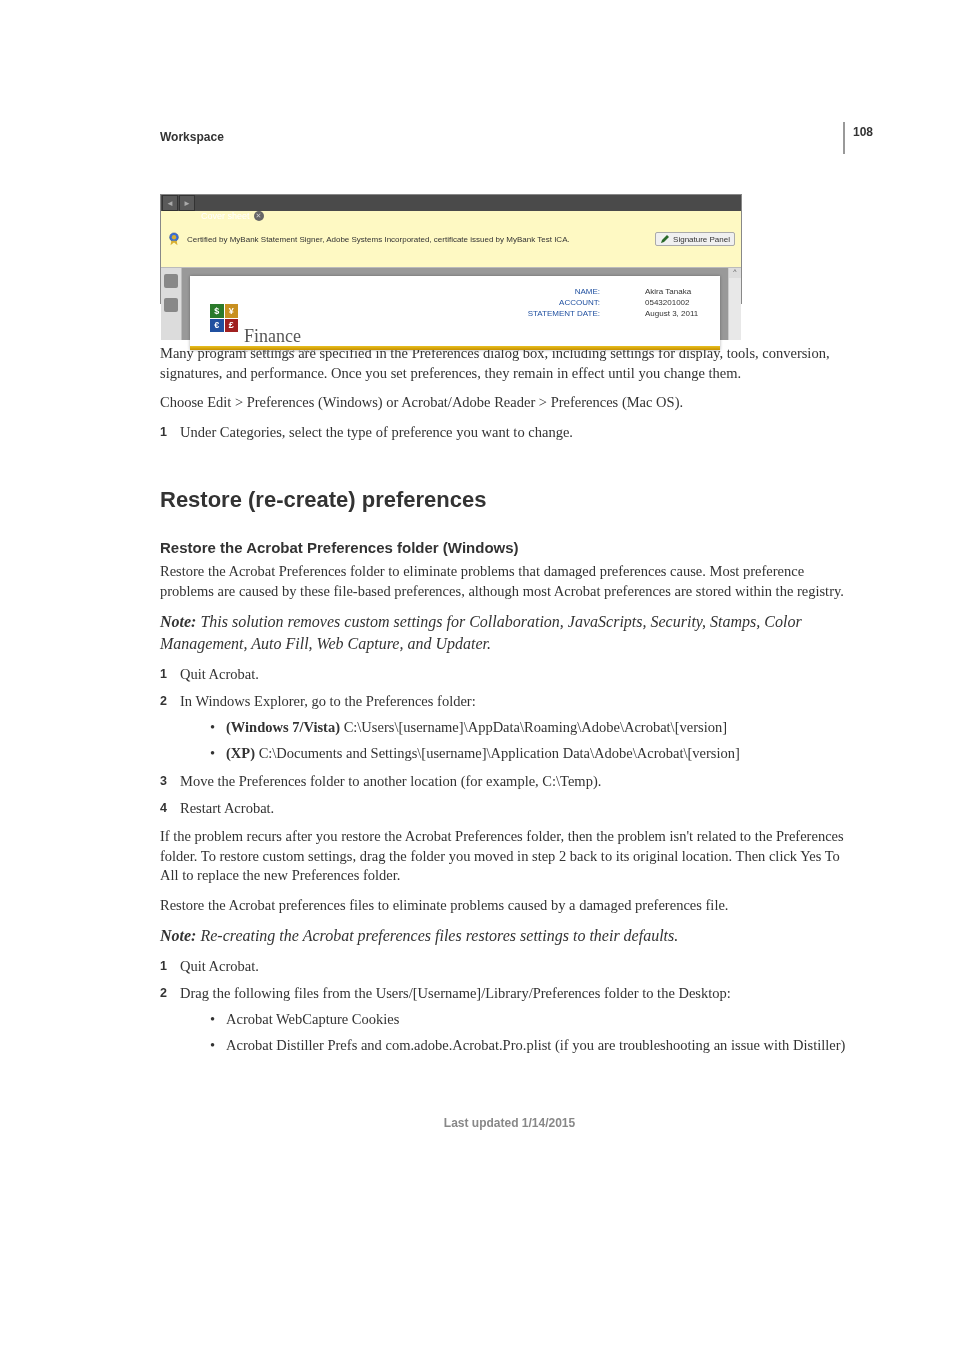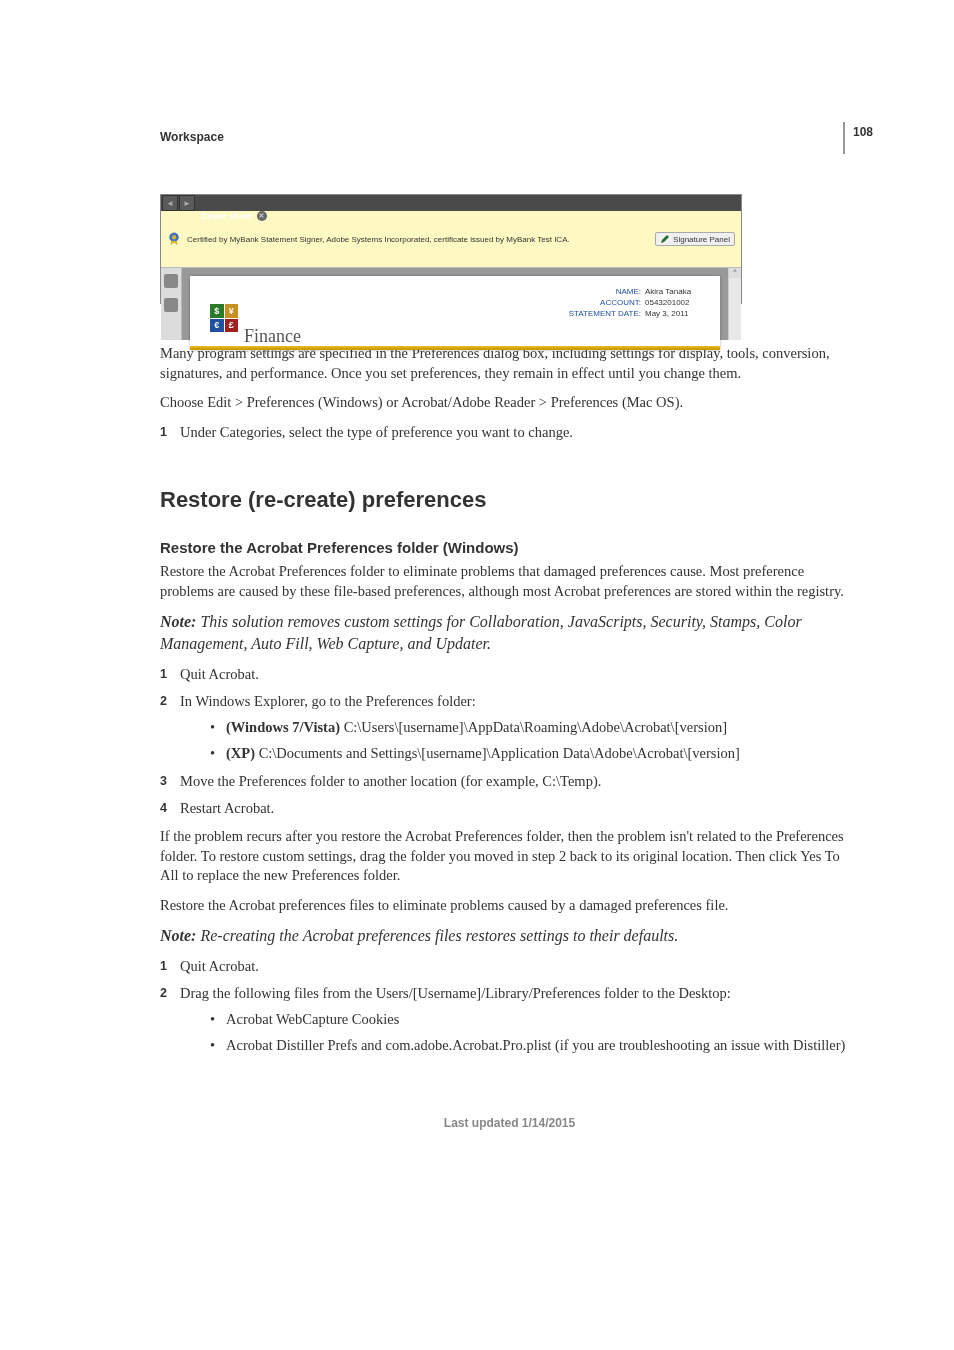--- a/index.html
+++ b/index.html
@@ -62,21 +62,21 @@
     color: #aaa;
     font-size: 8px;
   }
   .ss-tab {
     display: flex;
     align-items: center;
     gap: 4px;
     padding: 0 6px;
     color: #fff;
     font-size: 9px;
-    font-weight: bold;
+    font-weight: normal;
     margin-top: 26px;
   }
   .ss-tab-close {
     width: 10px;
     height: 10px;
     border-radius: 50%;
     background: #666;
     color: #ccc;
     font-size: 7px;
     display: flex;
@@ -183,21 +183,21 @@
   .lg4 { background: #a02020; }
   .ss-logo-text { line-height: 1; margin-top: 44px; }
   .ss-finance { font-family: Georgia, serif; font-size: 18px; color: #555; }
   .ss-corp { font-family: Georgia, serif; font-size: 9px; color: #888; letter-spacing: 3px; }
   .ss-info {
     font-size: 8px;
     text-align: right;
     line-height: 1.4;
   }
   .ss-info-label { color: #2050a0; }
-  .ss-info-val { color: #333; display: inline-block; width: 55px; text-align: left; padding-left: 4px; }
+  .ss-info-val { color: #333; display: inline-block; width: 55px; text-align: left; padding-left: 4px; margin-left: 41px; }
   .ss-scroll {
     width: 12px;
     background: #e8e8e8;
     border-left: 1px solid #ccc;
     position: relative;
   }
   .ss-scroll-up {
     position: absolute;
     top: 0; left: 0; right: 0;
     height: 10px;
@@ -338,21 +338,21 @@
                 <div class="ss-lg lg4">£</div>
             </div>
             <div class="ss-logo-text">
               <div class="ss-finance">Finance</div>
               <div class="ss-corp">corporation</div>
             </div>
           </div>
           <div class="ss-info">
             <div><span class="ss-info-label">NAME:</span><span class="ss-info-val">Akira Tanaka</span></div>
             <div><span class="ss-info-label">ACCOUNT:</span><span class="ss-info-val">0543201002</span></div>
-            <div><span class="ss-info-label">STATEMENT DATE:</span><span class="ss-info-val">May 3, 2011</span></div>
+            <div><span class="ss-info-label">STATEMENT DATE:</span><span class="ss-info-val">August 3, 2011</span></div>
           </div>
           <div class="ss-gold-bar"></div>
         </div>
       </div>
       <div class="ss-scroll">
         <div class="ss-scroll-up">^</div>
       </div>
     </div>
   </div>
 

